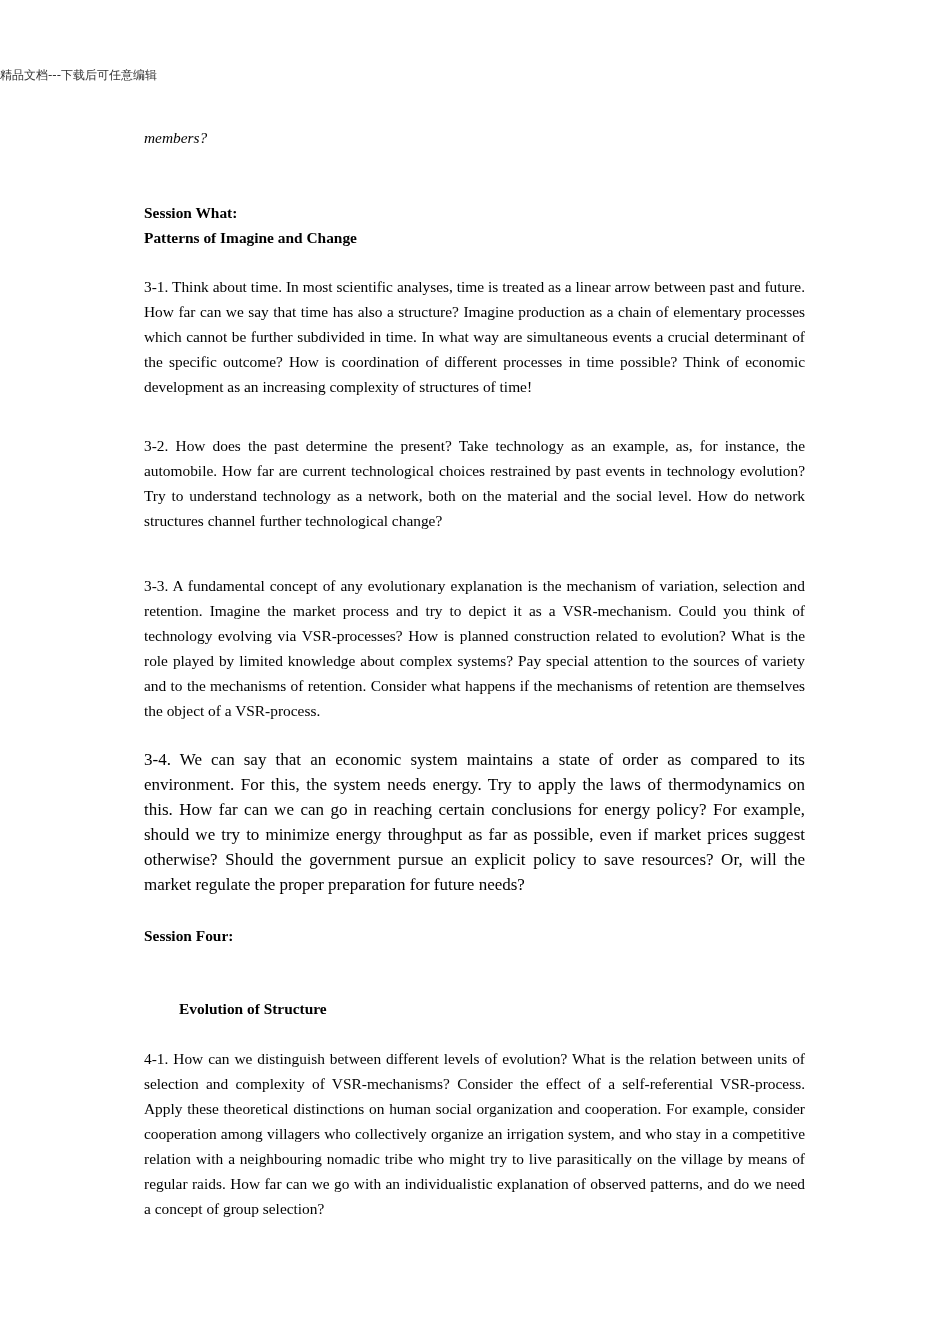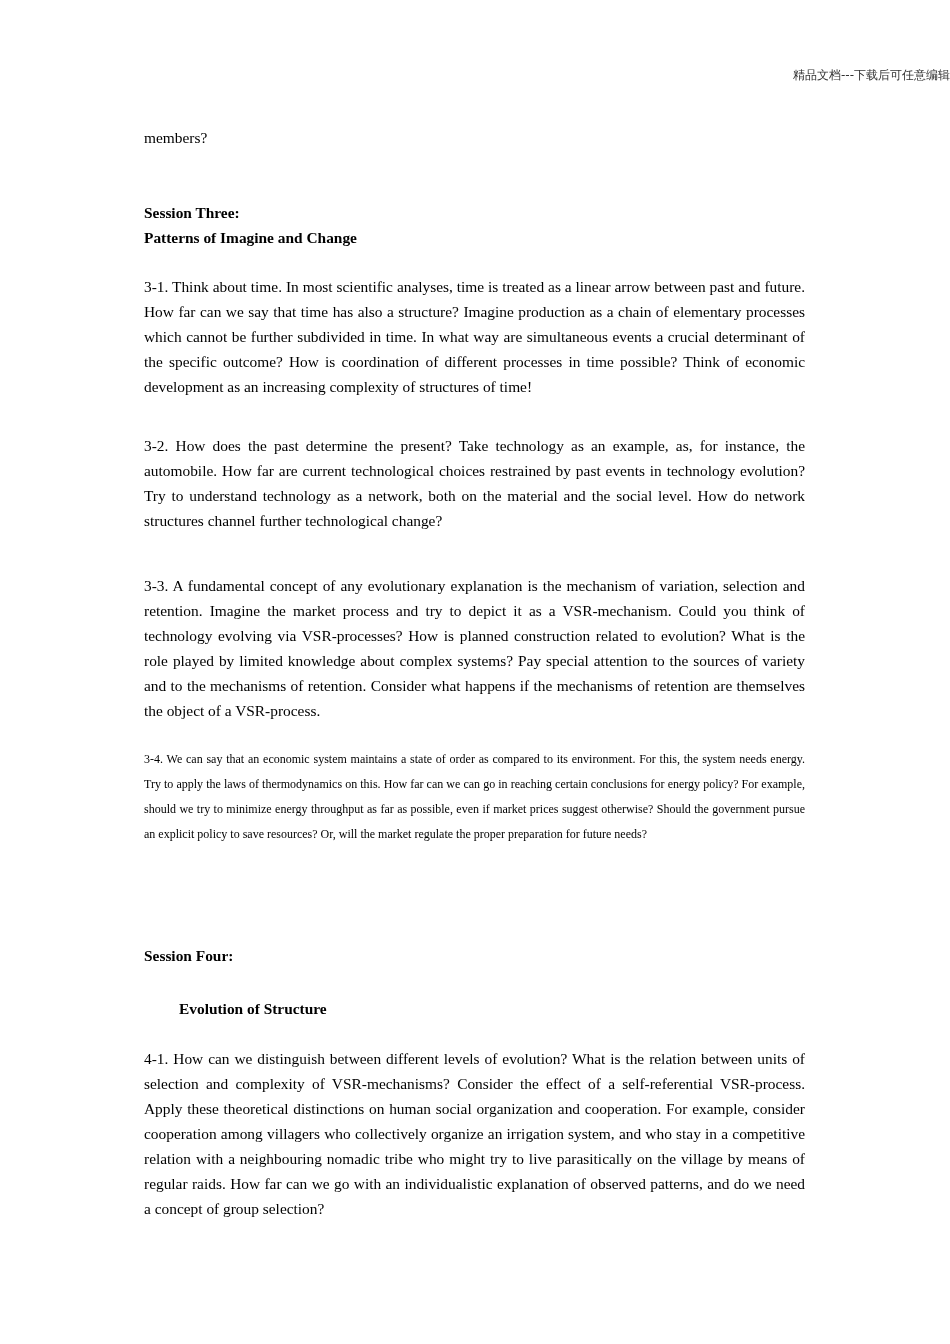--- a/index.html
+++ b/index.html
@@ -13,64 +13,64 @@
       position: relative;
       overflow: hidden;
       color: #000000;
       font-family: "Liberation Serif", serif;
     }
     .page-header {
       position: absolute;
       top: 67px;
       left: 0;
       width: 950px;
-      text-align: right;
+      text-align: left;
       font-family: "DejaVu Sans", sans-serif;
       font-size: 12px;
       line-height: 16px;
       color: #333333;
     }
     .content {
       position: absolute;
       left: 144px;
       top: 125px;
       width: 661px;
     }
     .p {
       margin: 0;
       font-size: 15.4px;
       line-height: 25px;
       text-align: justify;
     }
     .p.big {
-      font-size: 12px;
+      font-size: 17px;
       line-height: 25px;
     }
     .bold {
       font-weight: bold;
     }
     .abs {
       position: absolute;
       left: 0;
       width: 661px;
     }
   </style>
 </head>
 <body>
 
 <div class="page-header">精品文档---下载后可任意编辑</div>
 
 <div class="content">
-  <p class="p abs" style="top:0px;">members?</p>
+  <p class="p abs" style="top:0px;font-style:italic;">members?</p>
 
-  <p class="p abs bold" style="top:75px;">Session Three:</p>
+  <p class="p abs bold" style="top:75px;">Session What:</p>
   <p class="p abs bold" style="top:100px;">Patterns of Imagine and Change</p>
 
   <p class="p abs" style="top:149px;">3-1. Think about time. In most scientific analyses, time is treated as a linear arrow between past and future. How far can we say that time has also a structure? Imagine production as a chain of elementary processes which cannot be further subdivided in time. In what way are simultaneous events a crucial determinant of the specific outcome? How is coordination of different processes in time possible? Think of economic development as an increasing complexity of structures of time!</p>
   <p class="p abs" style="top:308px;">3-2. How does the past determine the present? Take technology as an example, as, for instance, the automobile. How far are current technological choices restrained by past events in technology evolution? Try to understand technology as a network, both on the material and the social level. How do network structures channel further technological change?</p>
   <p class="p abs" style="top:448px;">3-3. A fundamental concept of any evolutionary explanation is the mechanism of variation, selection and retention. Imagine the market process and try to depict it as a VSR-mechanism. Could you think of technology evolving via VSR-processes? How is planned construction related to evolution? What is the role played by limited knowledge about complex systems? Pay special attention to the sources of variety and to the mechanisms of retention. Consider what happens if the mechanisms of retention are themselves the object of a VSR-process.</p>
   <p class="p big abs" style="top:622px;">3-4. We can say that an economic system maintains a state of order as compared to its environment. For this, the system needs energy. Try to apply the laws of thermodynamics on this. How far can we can go in reaching certain conclusions for energy policy? For example, should we try to minimize energy throughput as far as possible, even if market prices suggest otherwise? Should the government pursue an explicit policy to save resources? Or, will the market regulate the proper preparation for future needs?</p>
 
-  <p class="p abs bold" style="top:818px;">Session Four:</p>
+  <p class="p abs bold" style="top:798px;">Session Four:</p>
   <p class="p abs bold" style="top:871px;margin-left:35px;">Evolution of Structure</p>
 
   <p class="p abs" style="top:921px;">4-1. How can we distinguish between different levels of evolution? What is the relation between units of selection and complexity of VSR-mechanisms? Consider the effect of a self-referential VSR-process. Apply these theoretical distinctions on human social organization and cooperation. For example, consider cooperation among villagers who collectively organize an irrigation system, and who stay in a competitive relation with a neighbouring nomadic tribe who might try to live parasitically on the village by means of regular raids. How far can we go with an individualistic explanation of observed patterns, and do we need a concept of group selection?</p>
 </div>
 
 </body></html>

